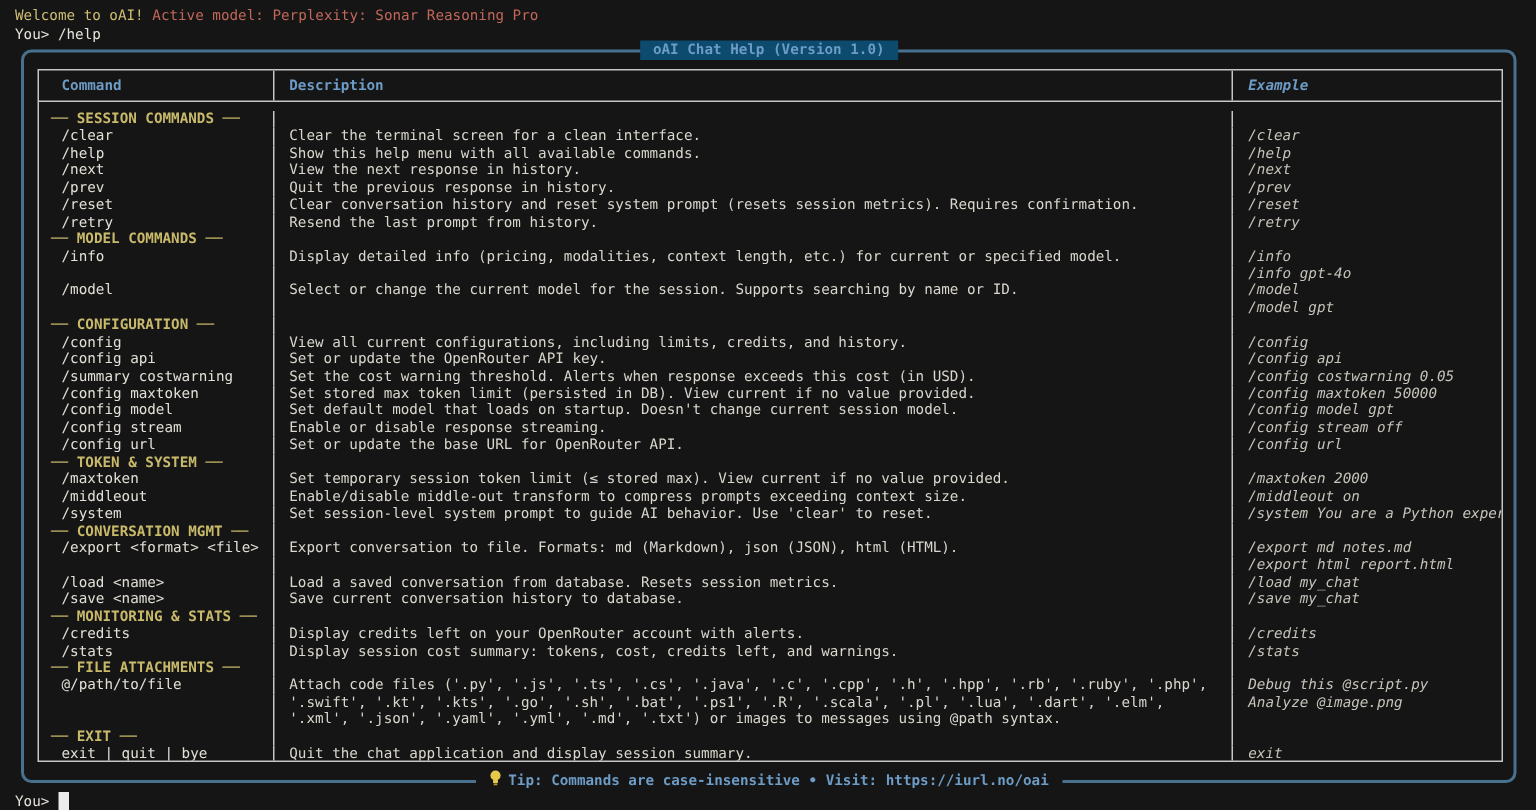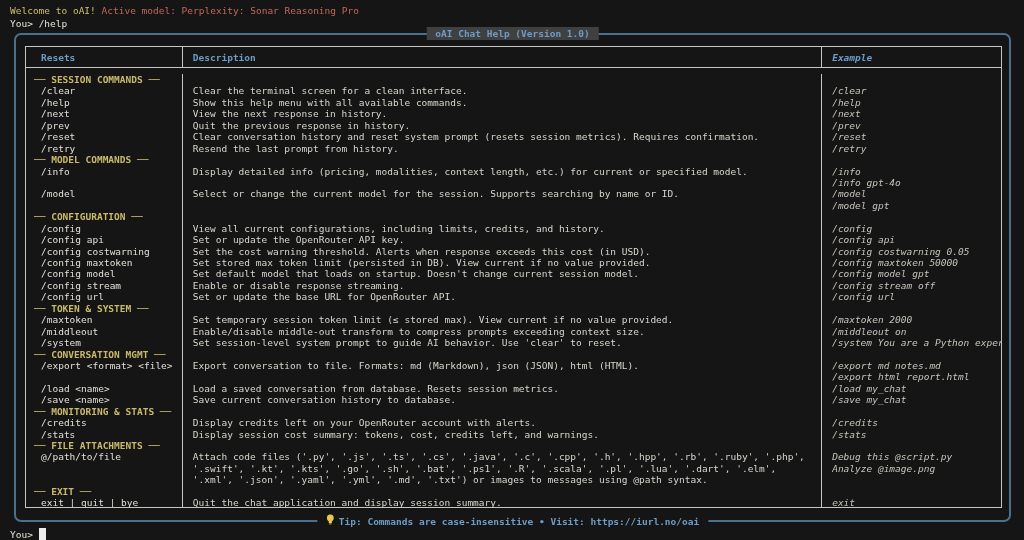--- a/index.html
+++ b/index.html
@@ -23,21 +23,21 @@
     height: 489px;
     border: 2px solid #48708f;
     border-radius: 7px;
     background: #151515;
   }
   .box-title {
     position: absolute;
     top: -8px;
     left: 50%;
     transform: translateX(-50%);
-    background: #404040;
+    background: #0c4a6e;
     padding: 0 9px;
     color: #6d9cc7;
     font-weight: bold;
     line-height: 13px;
     white-space: pre;
   }
   .box-footer {
     position: absolute;
     bottom: -8px;
     left: 50%;
@@ -105,21 +105,21 @@
 <div class="top">
   <div class="line"><span class="khaki bold">Welcome to oAI!</span><span> </span><span class="red bold">Active model: Perplexity: Sonar Reasoning Pro</span></div>
   <div class="line"><span class="white bold">You&gt;</span><span> </span><span class="white bold">/help</span></div>
 </div>
 
 <div class="helpbox">
   <div class="box-title">oAI Chat Help (Version 1.0)</div>
 
   <div class="table">
     <div class="thead">
-      <div class="cell c1">Resets</div>
+      <div class="cell c1">Command</div>
       <div class="cell c2">Description</div>
       <div class="cell c3">Example</div>
     </div>
     <div class="tbody">
         <div class="row section">
           <div class="cell c1">── SESSION COMMANDS ──</div>
           <div class="cell c2"></div>
           <div class="cell c3"></div>
         </div>
         <div class="row">
@@ -186,21 +186,21 @@
           <div class="cell c1">/config</div>
           <div class="cell c2">View all current configurations, including limits, credits, and history.</div>
           <div class="cell c3">/config</div>
         </div>
         <div class="row">
           <div class="cell c1">/config api</div>
           <div class="cell c2">Set or update the OpenRouter API key.</div>
           <div class="cell c3">/config api</div>
         </div>
         <div class="row">
-          <div class="cell c1">/config costwarning</div>
+          <div class="cell c1">/summary costwarning</div>
           <div class="cell c2">Set the cost warning threshold. Alerts when response exceeds this cost (in USD).</div>
           <div class="cell c3">/config costwarning 0.05</div>
         </div>
         <div class="row">
           <div class="cell c1">/config maxtoken</div>
           <div class="cell c2">Set stored max token limit (persisted in DB). View current if no value provided.</div>
           <div class="cell c3">/config maxtoken 50000</div>
         </div>
         <div class="row">
           <div class="cell c1">/config model</div>

